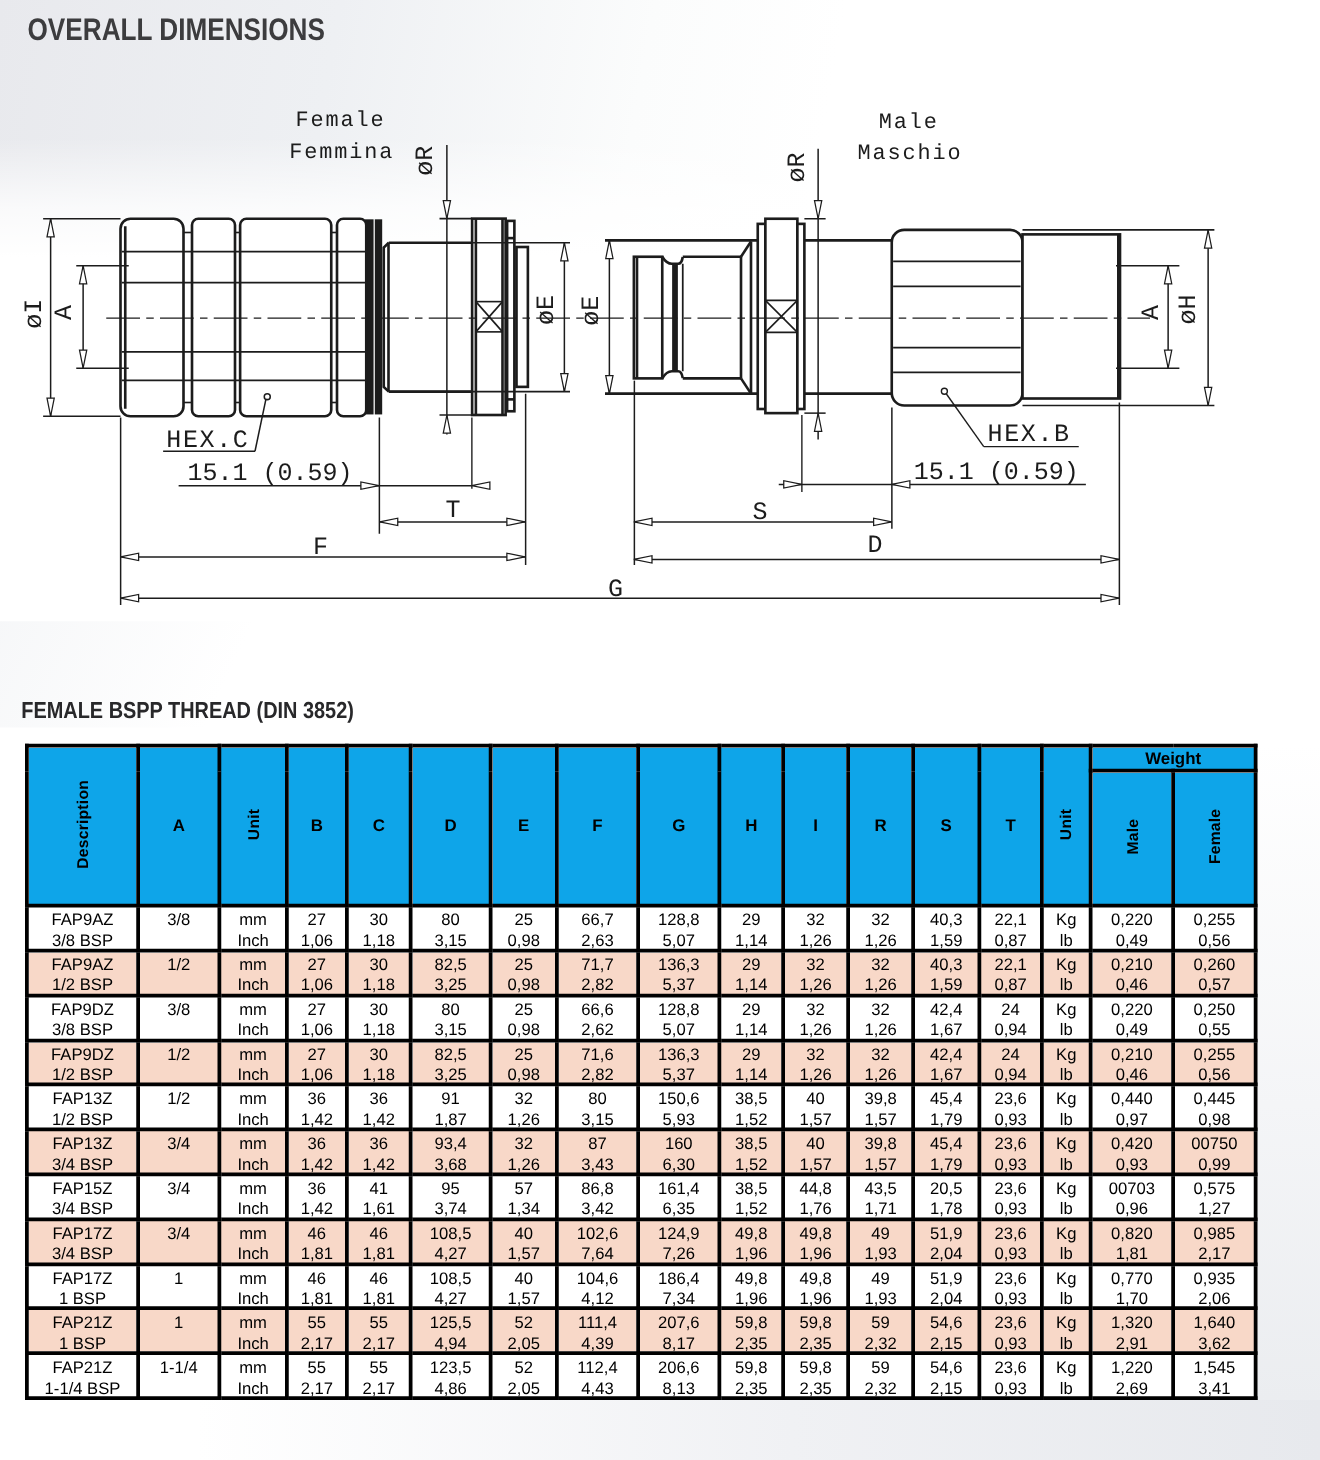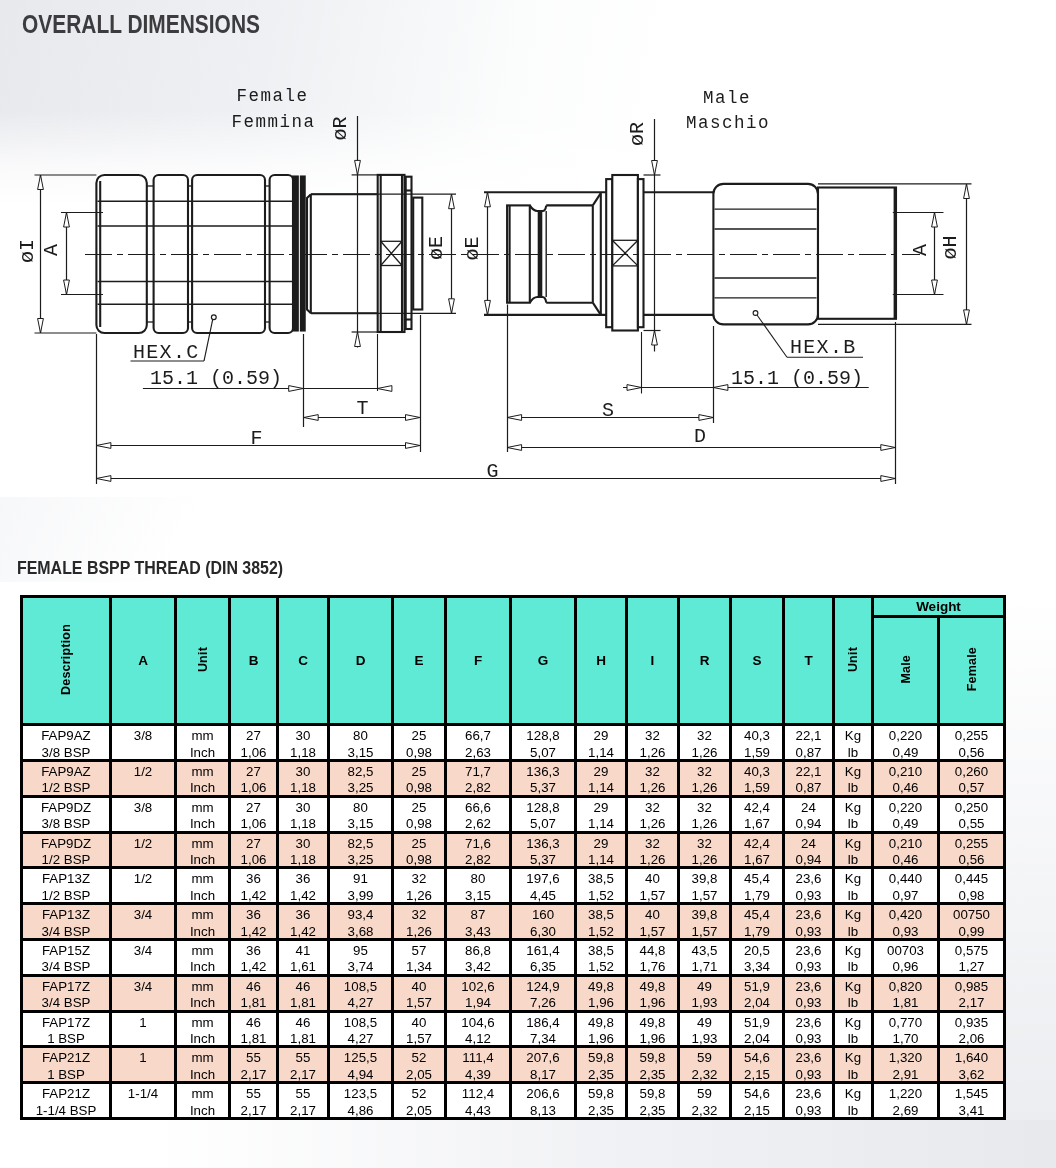--- a/index.html
+++ b/index.html
@@ -5,21 +5,21 @@
 .bgtop{position:absolute;left:0;top:0;width:1056px;height:210px;background:linear-gradient(100deg,#e8e9ed 0%,#eef0f3 25%,#fbfcfc 48%,#fff 62%)}
 .bgtopfade{position:absolute;left:0;top:110px;width:1056px;height:101px;background:linear-gradient(to bottom,rgba(255,255,255,0) 0%,rgba(255,255,255,0.75) 55%,#fff 95%)}
 .bgmid{position:absolute;left:0;top:497px;width:300px;height:85px;background:linear-gradient(115deg,rgba(238,240,243,0.5) 0%,rgba(255,255,255,0) 60%)}
 .bgbot{position:absolute;left:0;top:1120px;width:1056px;height:48px;background:linear-gradient(to right,#fff 15%,#f0f1f4 60%,#e7e9ed 100%)}
 .bgright{position:absolute;left:1003px;top:595px;width:53px;height:525px;background:linear-gradient(to bottom,#fff 0%,#f4f5f7 55%,#ebedf0 100%)}
 h1{position:absolute;left:22px;top:10px;margin:0;font-size:25px;color:#3c3c3e;font-weight:bold;transform:scaleX(0.837);transform-origin:left top;white-space:nowrap}
 h2{position:absolute;left:17px;top:557px;margin:0;font-size:18.5px;color:#28282a;font-weight:bold;transform:scaleX(0.861);transform-origin:left top;white-space:nowrap}
 table{position:absolute;left:20px;top:595px;border-collapse:collapse;table-layout:fixed;width:983px;font-size:13.3px;color:#000}
 td,th{border:3px solid #000;padding:0;text-align:center;vertical-align:middle;overflow:hidden}
 table{border:3.5px solid #000}
-thead td,thead th{background:#5eead4;font-weight:bold;font-size:13.5px}
+thead td,thead th{background:#0ea5e9;font-weight:bold;font-size:13.5px}
 tbody td{height:32.75px;vertical-align:top}
 tbody td div{line-height:16.4px;height:16.4px;transform:translateY(2px)}
 tbody tr.pk td{background:#f8d8c8}
 .rot{writing-mode:vertical-rl;transform:rotate(180deg);margin:0 auto;font-weight:bold;letter-spacing:0.2px;font-size:12.5px}
 </style></head><body>
 
 <div class="bgtop"></div>
 
 <div class="bgtopfade"></div>
 
@@ -718,33 +718,33 @@
         <td>
           <div>36</div>
           <div>1,42</div>
         </td>
         <td>
           <div>36</div>
           <div>1,42</div>
         </td>
         <td>
           <div>91</div>
-          <div>3,99</div>
+          <div>1,87</div>
         </td>
         <td>
           <div>32</div>
           <div>1,26</div>
         </td>
         <td>
           <div>80</div>
           <div>3,15</div>
         </td>
         <td>
-          <div>197,6</div>
-          <div>4,45</div>
+          <div>150,6</div>
+          <div>5,93</div>
         </td>
         <td>
           <div>38,5</div>
           <div>1,52</div>
         </td>
         <td>
           <div>40</div>
           <div>1,57</div>
         </td>
         <td>
@@ -886,21 +886,21 @@
         <td>
           <div>44,8</div>
           <div>1,76</div>
         </td>
         <td>
           <div>43,5</div>
           <div>1,71</div>
         </td>
         <td>
           <div>20,5</div>
-          <div>3,34</div>
+          <div>1,78</div>
         </td>
         <td>
           <div>23,6</div>
           <div>0,93</div>
         </td>
         <td>
           <div>Kg</div>
           <div>lb</div>
         </td>
         <td>
@@ -936,21 +936,21 @@
         <td>
           <div>108,5</div>
           <div>4,27</div>
         </td>
         <td>
           <div>40</div>
           <div>1,57</div>
         </td>
         <td>
           <div>102,6</div>
-          <div>1,94</div>
+          <div>7,64</div>
         </td>
         <td>
           <div>124,9</div>
           <div>7,26</div>
         </td>
         <td>
           <div>49,8</div>
           <div>1,96</div>
         </td>
         <td>

